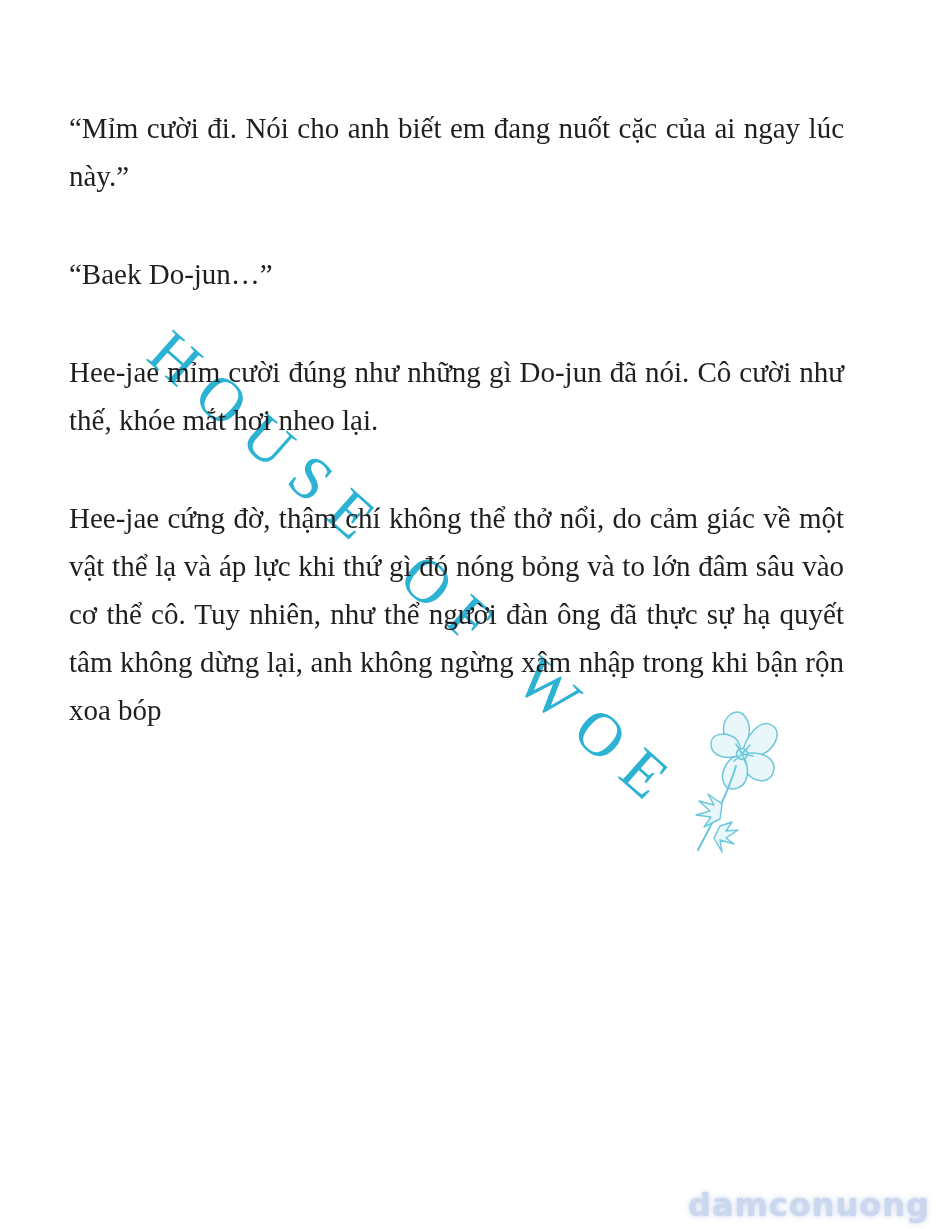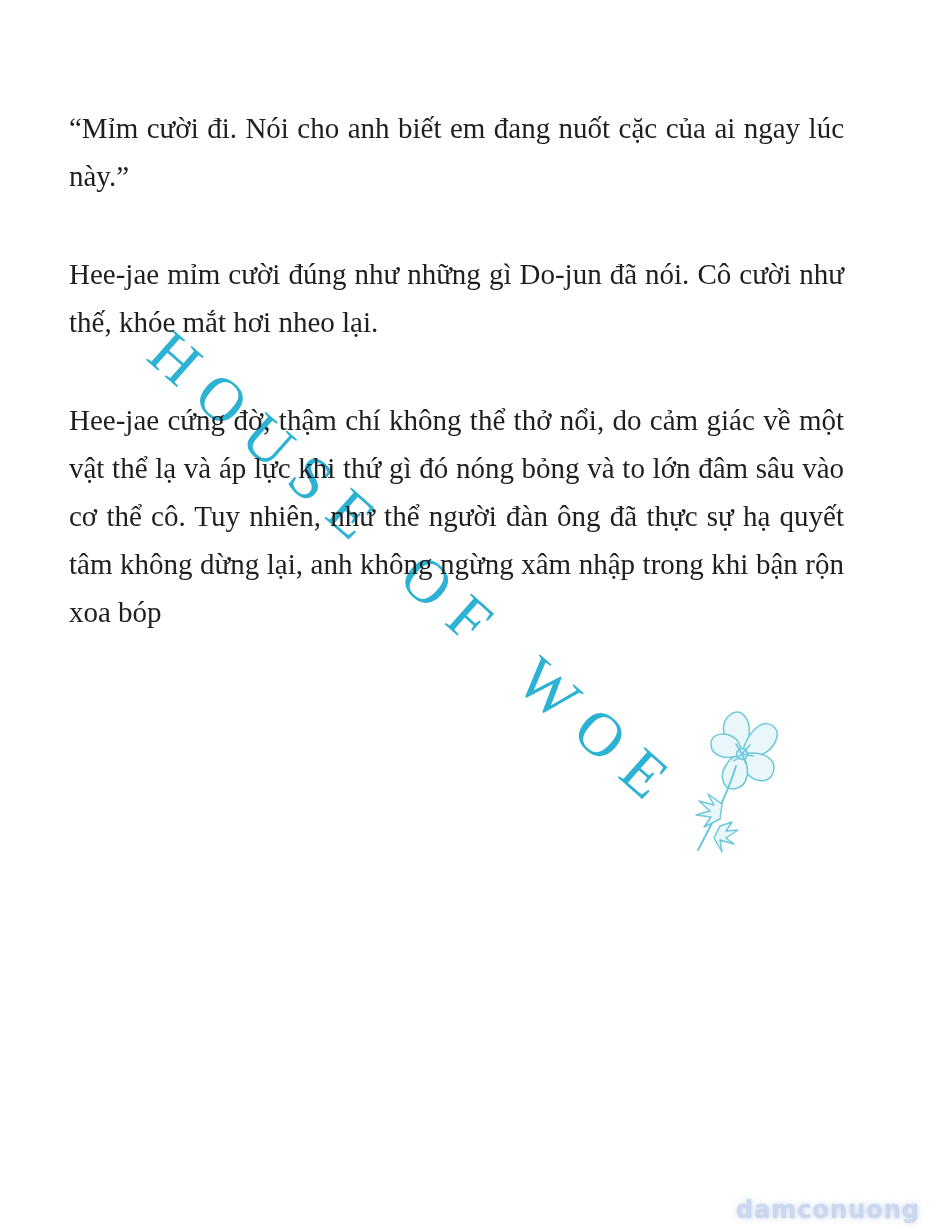--- a/index.html
+++ b/index.html
@@ -47,26 +47,26 @@
   .content p {
     margin: 0 0 50px 0;
     font-size: 29px;
     line-height: 48px;
     text-align: justify;
     text-justify: inter-word;
   }
   
   .site-watermark {
     position: absolute;
-    right: 30px;
+    right: 20px;
     bottom: 5px;
     z-index: 3;
     font-family: "DejaVu Sans", "Liberation Sans", sans-serif;
     font-weight: bold;
-    font-size: 24px;
+    font-size: 32px;
     letter-spacing: 1px;
     color: #cbd7ee;
     text-shadow: 0 0 6px rgba(203, 215, 238, 0.95), 0 0 2px rgba(203, 215, 238, 0.9);
     margin-left: 36px;
   }
 </style>
 </head>
 <body>
 
 <div class="page">
@@ -87,19 +87,20 @@
 
       <path d="M60 66 C 52 92, 40 116, 22 150" stroke-width="2"></path>
 
       <path d="M46 104 L32 94 L38 105 L23 101 L34 111 L20 115 L35 117 L28 127 L44 119 Z" fill="#eaf7fa"></path>
       <path d="M44 126 L56 122 L50 131 L62 130 L50 138 L58 144 L44 140 L46 152 L38 138 Z" fill="#eaf7fa"></path>
     </svg>
   </div>
 
   <div class="content">
     <p>“Mỉm cười đi. Nói cho anh biết em đang nuốt cặc của ai ngay lúc này.”</p>
+    <p>“Baek Do-jun…”</p>
     <p>Hee-jae mỉm cười đúng như những gì Do-jun đã nói. Cô cười như thế, khóe mắt hơi nheo lại.</p>
     <p>Hee-jae cứng đờ, thậm chí không thể thở nổi, do cảm giác về một vật thể lạ và áp lực khi thứ gì đó nóng bỏng và to lớn đâm sâu vào cơ thể cô. Tuy nhiên, như thể người đàn ông đã thực sự hạ quyết tâm không dừng lại, anh không ngừng xâm nhập trong khi bận rộn xoa bóp</p>
   </div>
 
   <div class="site-watermark">damconuong</div>
 
 </div>
 
 </body></html>

